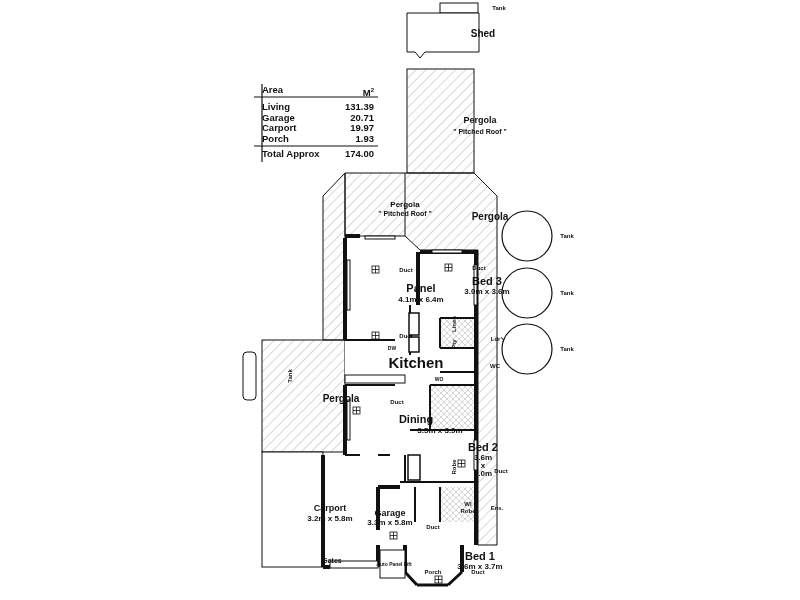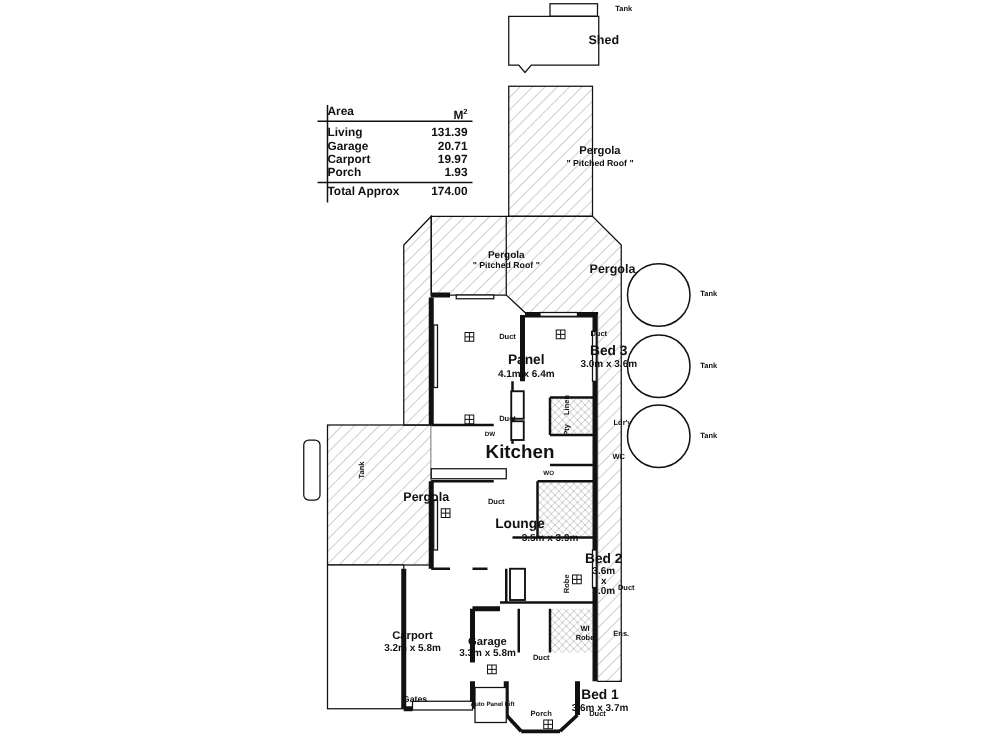--- a/index.html
+++ b/index.html
@@ -192,21 +192,21 @@
 <div class="lbl small" style="left:527px;top:236px">Tank</div>
 <div class="lbl small" style="left:527px;top:293px">Tank</div>
 <div class="lbl small" style="left:527px;top:349px">Tank</div>
 <div class="lbl small vert" style="left:250px;top:376px">Tank</div>
 
 <div class="lbl room" style="left:381px;top:288px">Panel</div>
 <div class="lbl dim" style="left:381px;top:299px">4.1m x 6.4m</div>
 <div class="lbl room" style="left:447px;top:281px">Bed 3</div>
 <div class="lbl dim" style="left:447px;top:291px">3.0m x 3.6m</div>
 <div class="lbl" style="left:376px;top:362px;font-size:15px">Kitchen</div>
-<div class="lbl room" style="left:376px;top:419px">Lounge</div>
+<div class="lbl room" style="left:376px;top:419px">Dining</div>
 <div class="lbl dim" style="left:400px;top:430px">3.5m x 3.9m</div>
 <div class="lbl room" style="left:443px;top:447px">Bed 2</div>
 <div class="lbl dim" style="left:443px;top:457px">3.6m</div>
 <div class="lbl dim" style="left:443px;top:465px">x</div>
 <div class="lbl dim" style="left:443px;top:473px">3.0m</div>
 <div class="lbl room" style="left:440px;top:556px">Bed 1</div>
 <div class="lbl dim" style="left:440px;top:566px">3.6m x 3.7m</div>
 <div class="lbl" style="left:290px;top:508px;font-size:9px">Carport</div>
 <div class="lbl dim" style="left:290px;top:518px">3.2m x 5.8m</div>
 <div class="lbl" style="left:350px;top:513px;font-size:9px">Garage</div>

